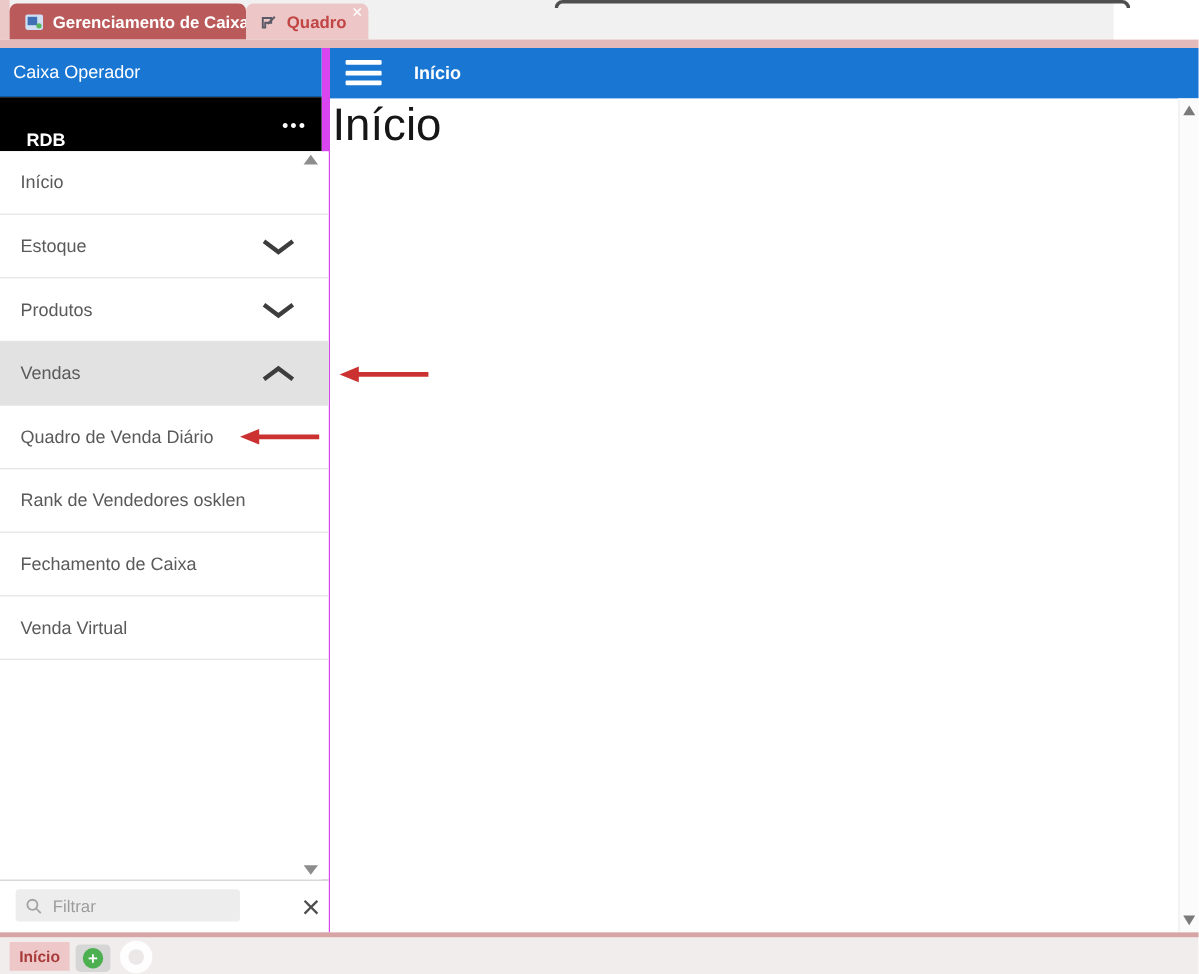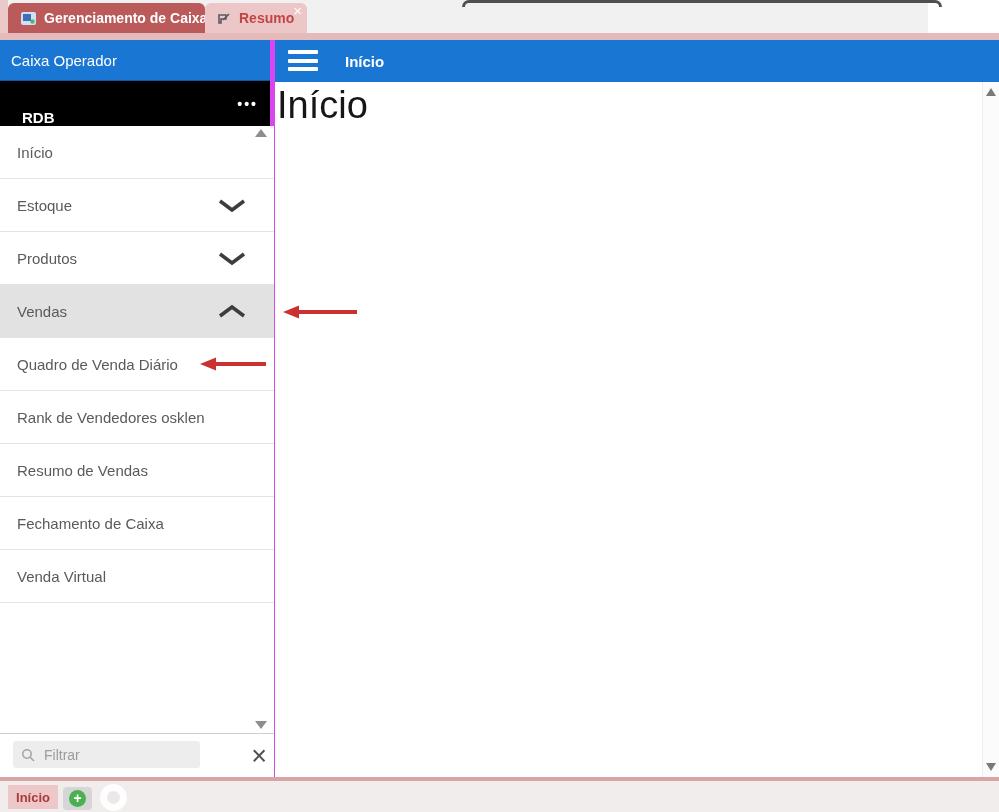--- a/index.html
+++ b/index.html
@@ -15,21 +15,21 @@
   .tab{position:absolute;top:3px;height:30px;border-radius:6px 6px 0 0;display:flex;align-items:center;box-sizing:border-box;}
   .tab-active{left:8px;width:197px;background:#bb5a5a;padding-left:13px;}
   .tab-active .tab-label{color:#ffffff;font-weight:bold;font-size:14px;margin-left:8px;white-space:nowrap;}
   .tab-gestor{left:205px;width:102px;background:#edc7c7;padding-left:12px;}
   .tab-gestor .tab-label{color:#c24545;font-weight:bold;font-size:14px;margin-left:7px;}
   .tab-close{position:absolute;top:0px;right:5px;color:#ffffff;font-size:15px;line-height:15px;cursor:default;}
   .favicon{display:inline-block;width:15px;height:15px;flex:0 0 auto;}
 
   
   .sidebar{position:absolute;left:0;top:40px;width:275px;height:737px;background:#ffffff;
-    border-right:5px solid #d946ef;box-sizing:border-box;}
+    border-right:7px solid #d946ef;box-sizing:border-box;}
   .sb-title{height:41px;background:#1976d2;color:#ffffff;font-size:15px;display:flex;align-items:center;
     padding-left:11px;border-bottom:1px solid rgba(0,0,0,0.25);box-sizing:border-box;}
   .sb-profile{height:45px;background:#000000;color:#ffffff;font-size:15px;font-weight:bold;display:flex;
     align-items:flex-end;padding-left:22px;box-sizing:border-box;position:relative;}
   .sb-more{position:absolute;right:12px;top:0;height:45px;display:flex;align-items:center;
     color:#ffffff;font-size:14px;letter-spacing:2px;cursor:pointer;}
   .menu{position:absolute;left:0;top:86px;width:274px;height:607px;background:#ffffff;}
   .menu-row{height:53px;border-bottom:1px solid #e4e4e4;display:flex;align-items:center;
     padding-left:17px;box-sizing:border-box;position:relative;color:#5a5a5a;font-size:15px;cursor:pointer;}
   .menu-row.selected{background:#e2e2e2;}
@@ -95,21 +95,21 @@
         <circle cx="11.5" cy="10.5" r="2.2" fill="#58b75c"></circle>
       </svg>
       <span class="tab-label">Gerenciamento de Caixa</span>
     </div>
 
     <div class="tab tab-gestor">
       <svg class="favicon" viewBox="0 0 15 15">
         <path d="M2 12 L2 4 L9 4 L9 8 L4 8 L4 12 Z" fill="none" stroke="#5a5a66" stroke-width="1.6"></path>
         <path d="M6 9 L12 3" stroke="#5a5a66" stroke-width="1.6"></path>
       </svg>
-      <span class="tab-label">Resumo</span>
+      <span class="tab-label">Quadro</span>
       <span class="tab-close">×</span>
     </div>
 
     <div class="tab-strip"></div>
   </div>
 
   <div class="sidebar">
     <div class="sb-title">Caixa Operador</div>
 
     <div class="sb-profile">
@@ -138,23 +138,20 @@
         <svg class="chev" width="30" height="15" viewBox="0 0 30 15">
           <polyline points="3,12 15,3 27,12" fill="none" stroke="#3d3d3d" stroke-width="3.6"></polyline>
         </svg>
       </div>
 
       <div class="menu-row">
         <span>Quadro de Venda Diário</span>
       </div>
       <div class="menu-row">
         <span>Rank de Vendedores osklen</span>
-      </div>
-      <div class="menu-row">
-        <span>Resumo de Vendas</span>
       </div>
       <div class="menu-row">
         <span>Fechamento de Caixa</span>
       </div>
       <div class="menu-row">
         <span>Venda Virtual</span>
       </div>
     </div>
 
     <div class="mini-scroll mini-up"></div>

